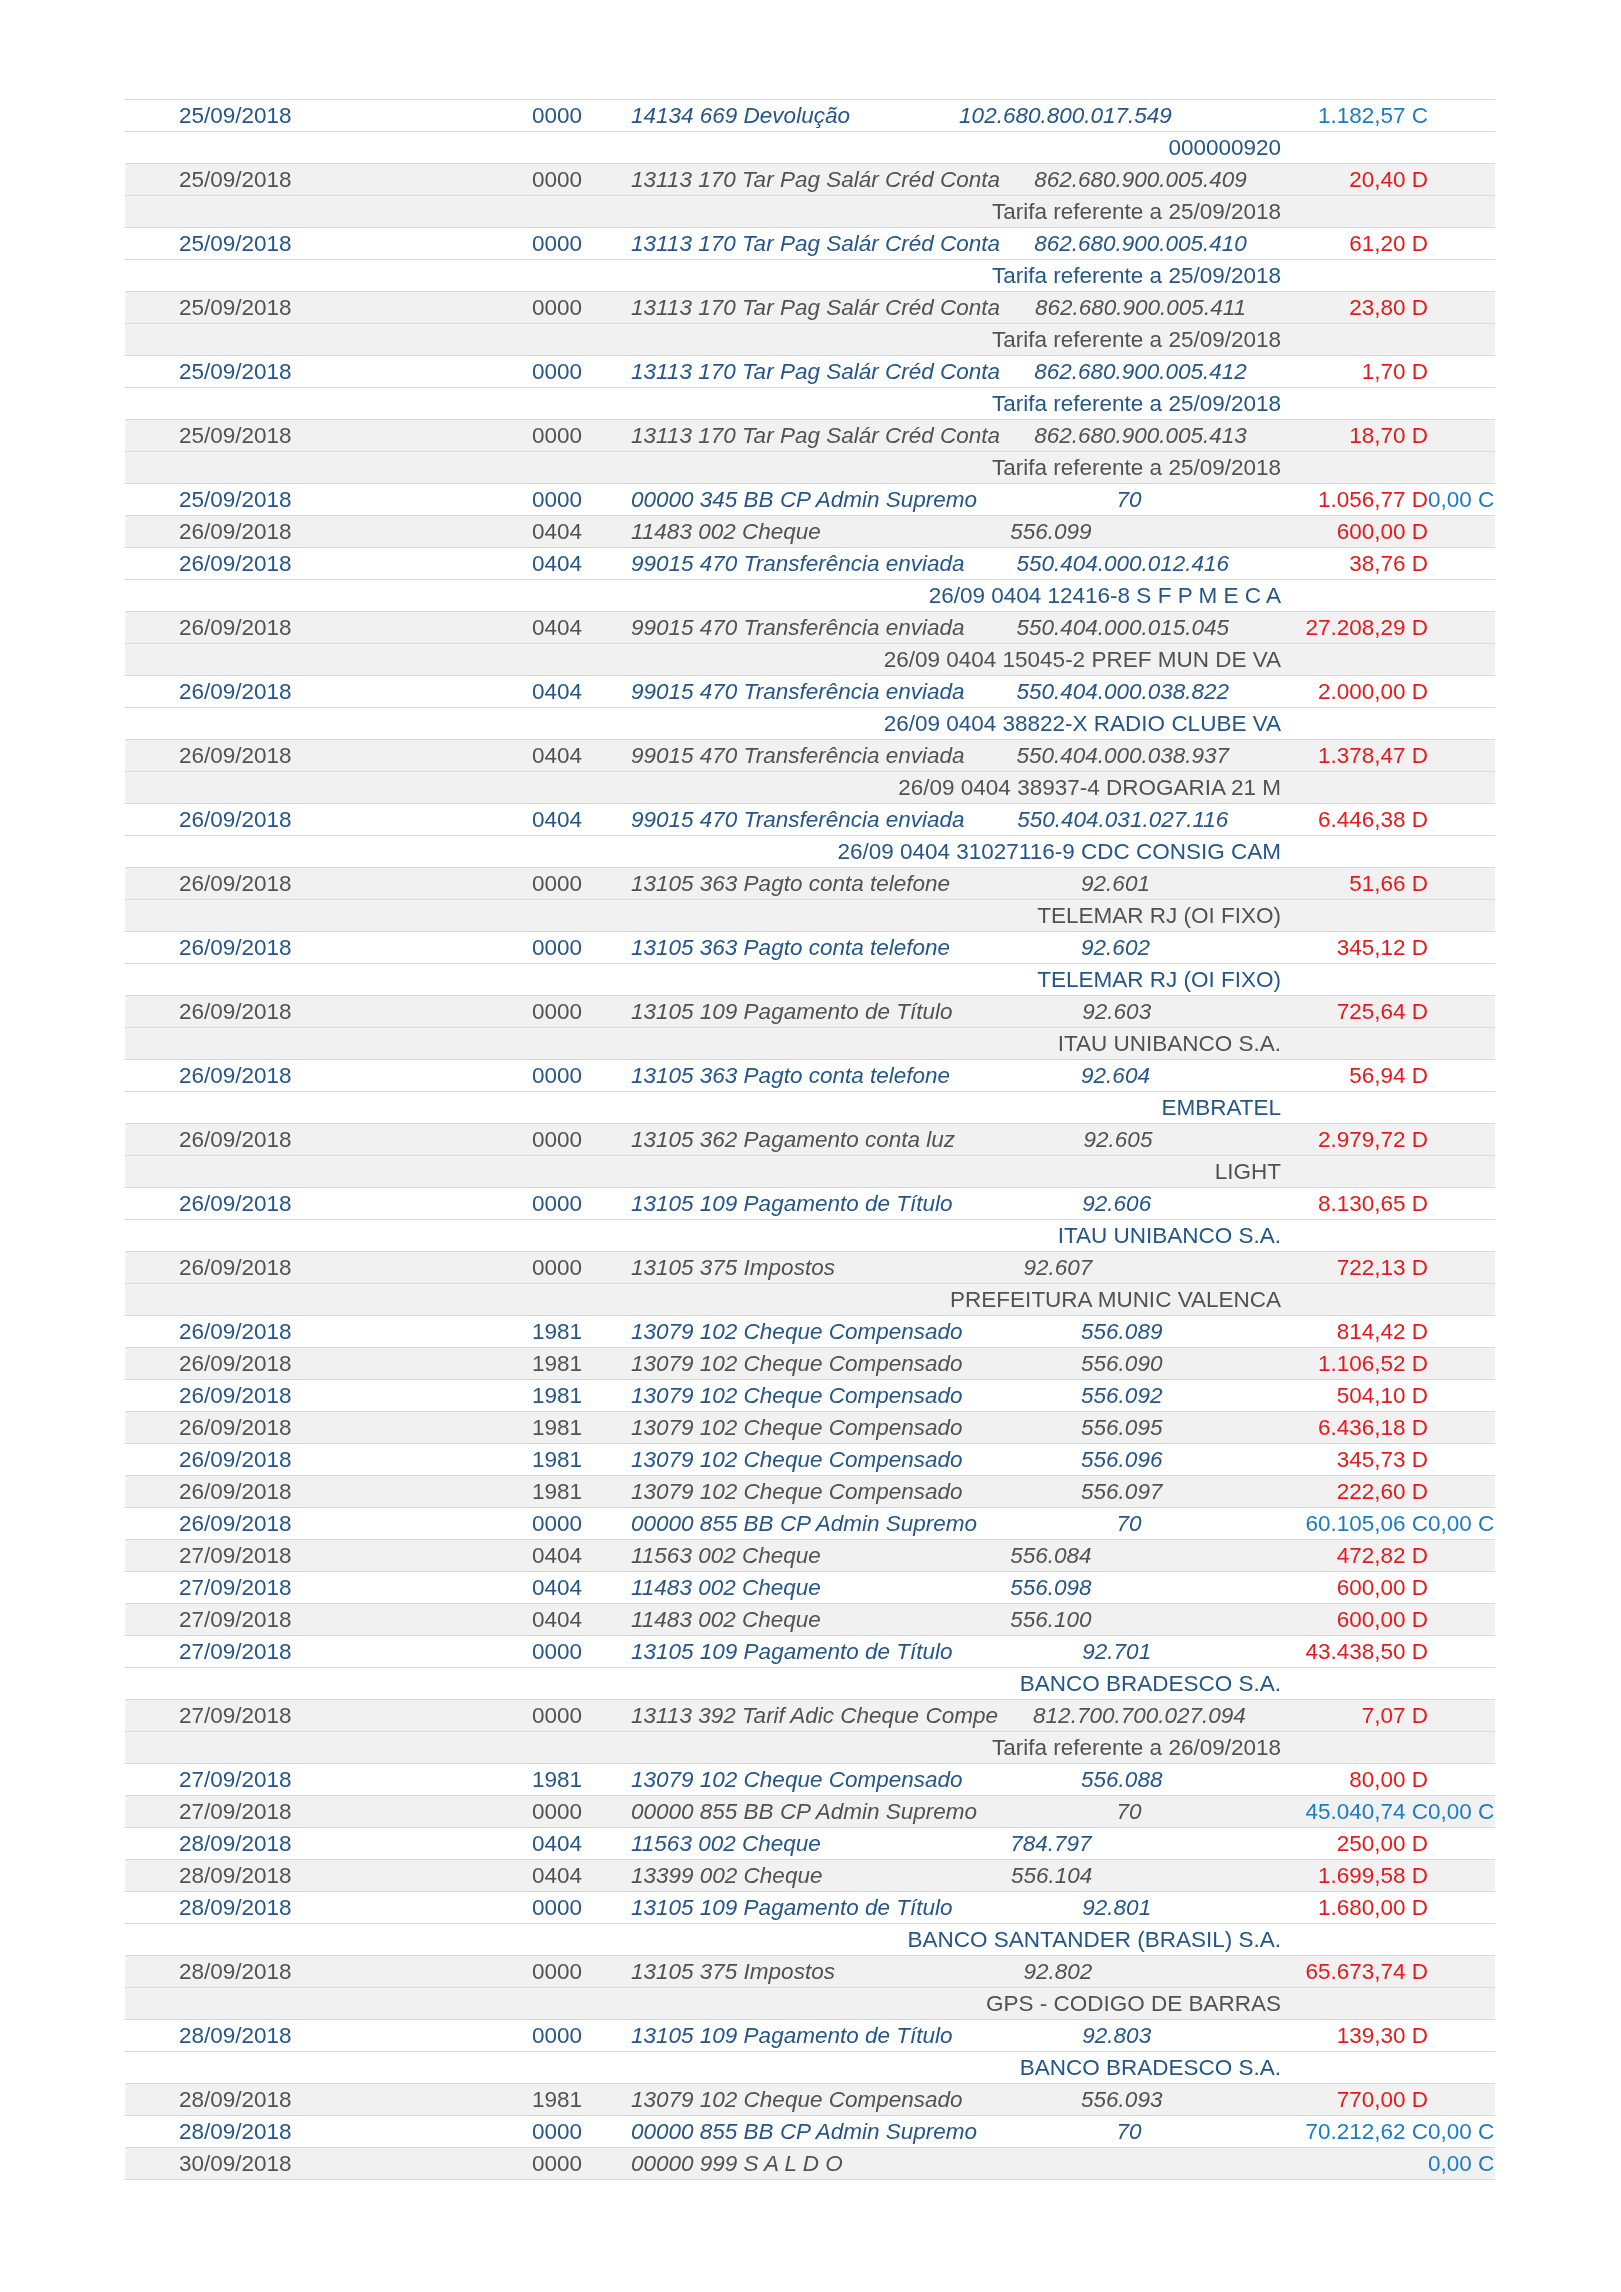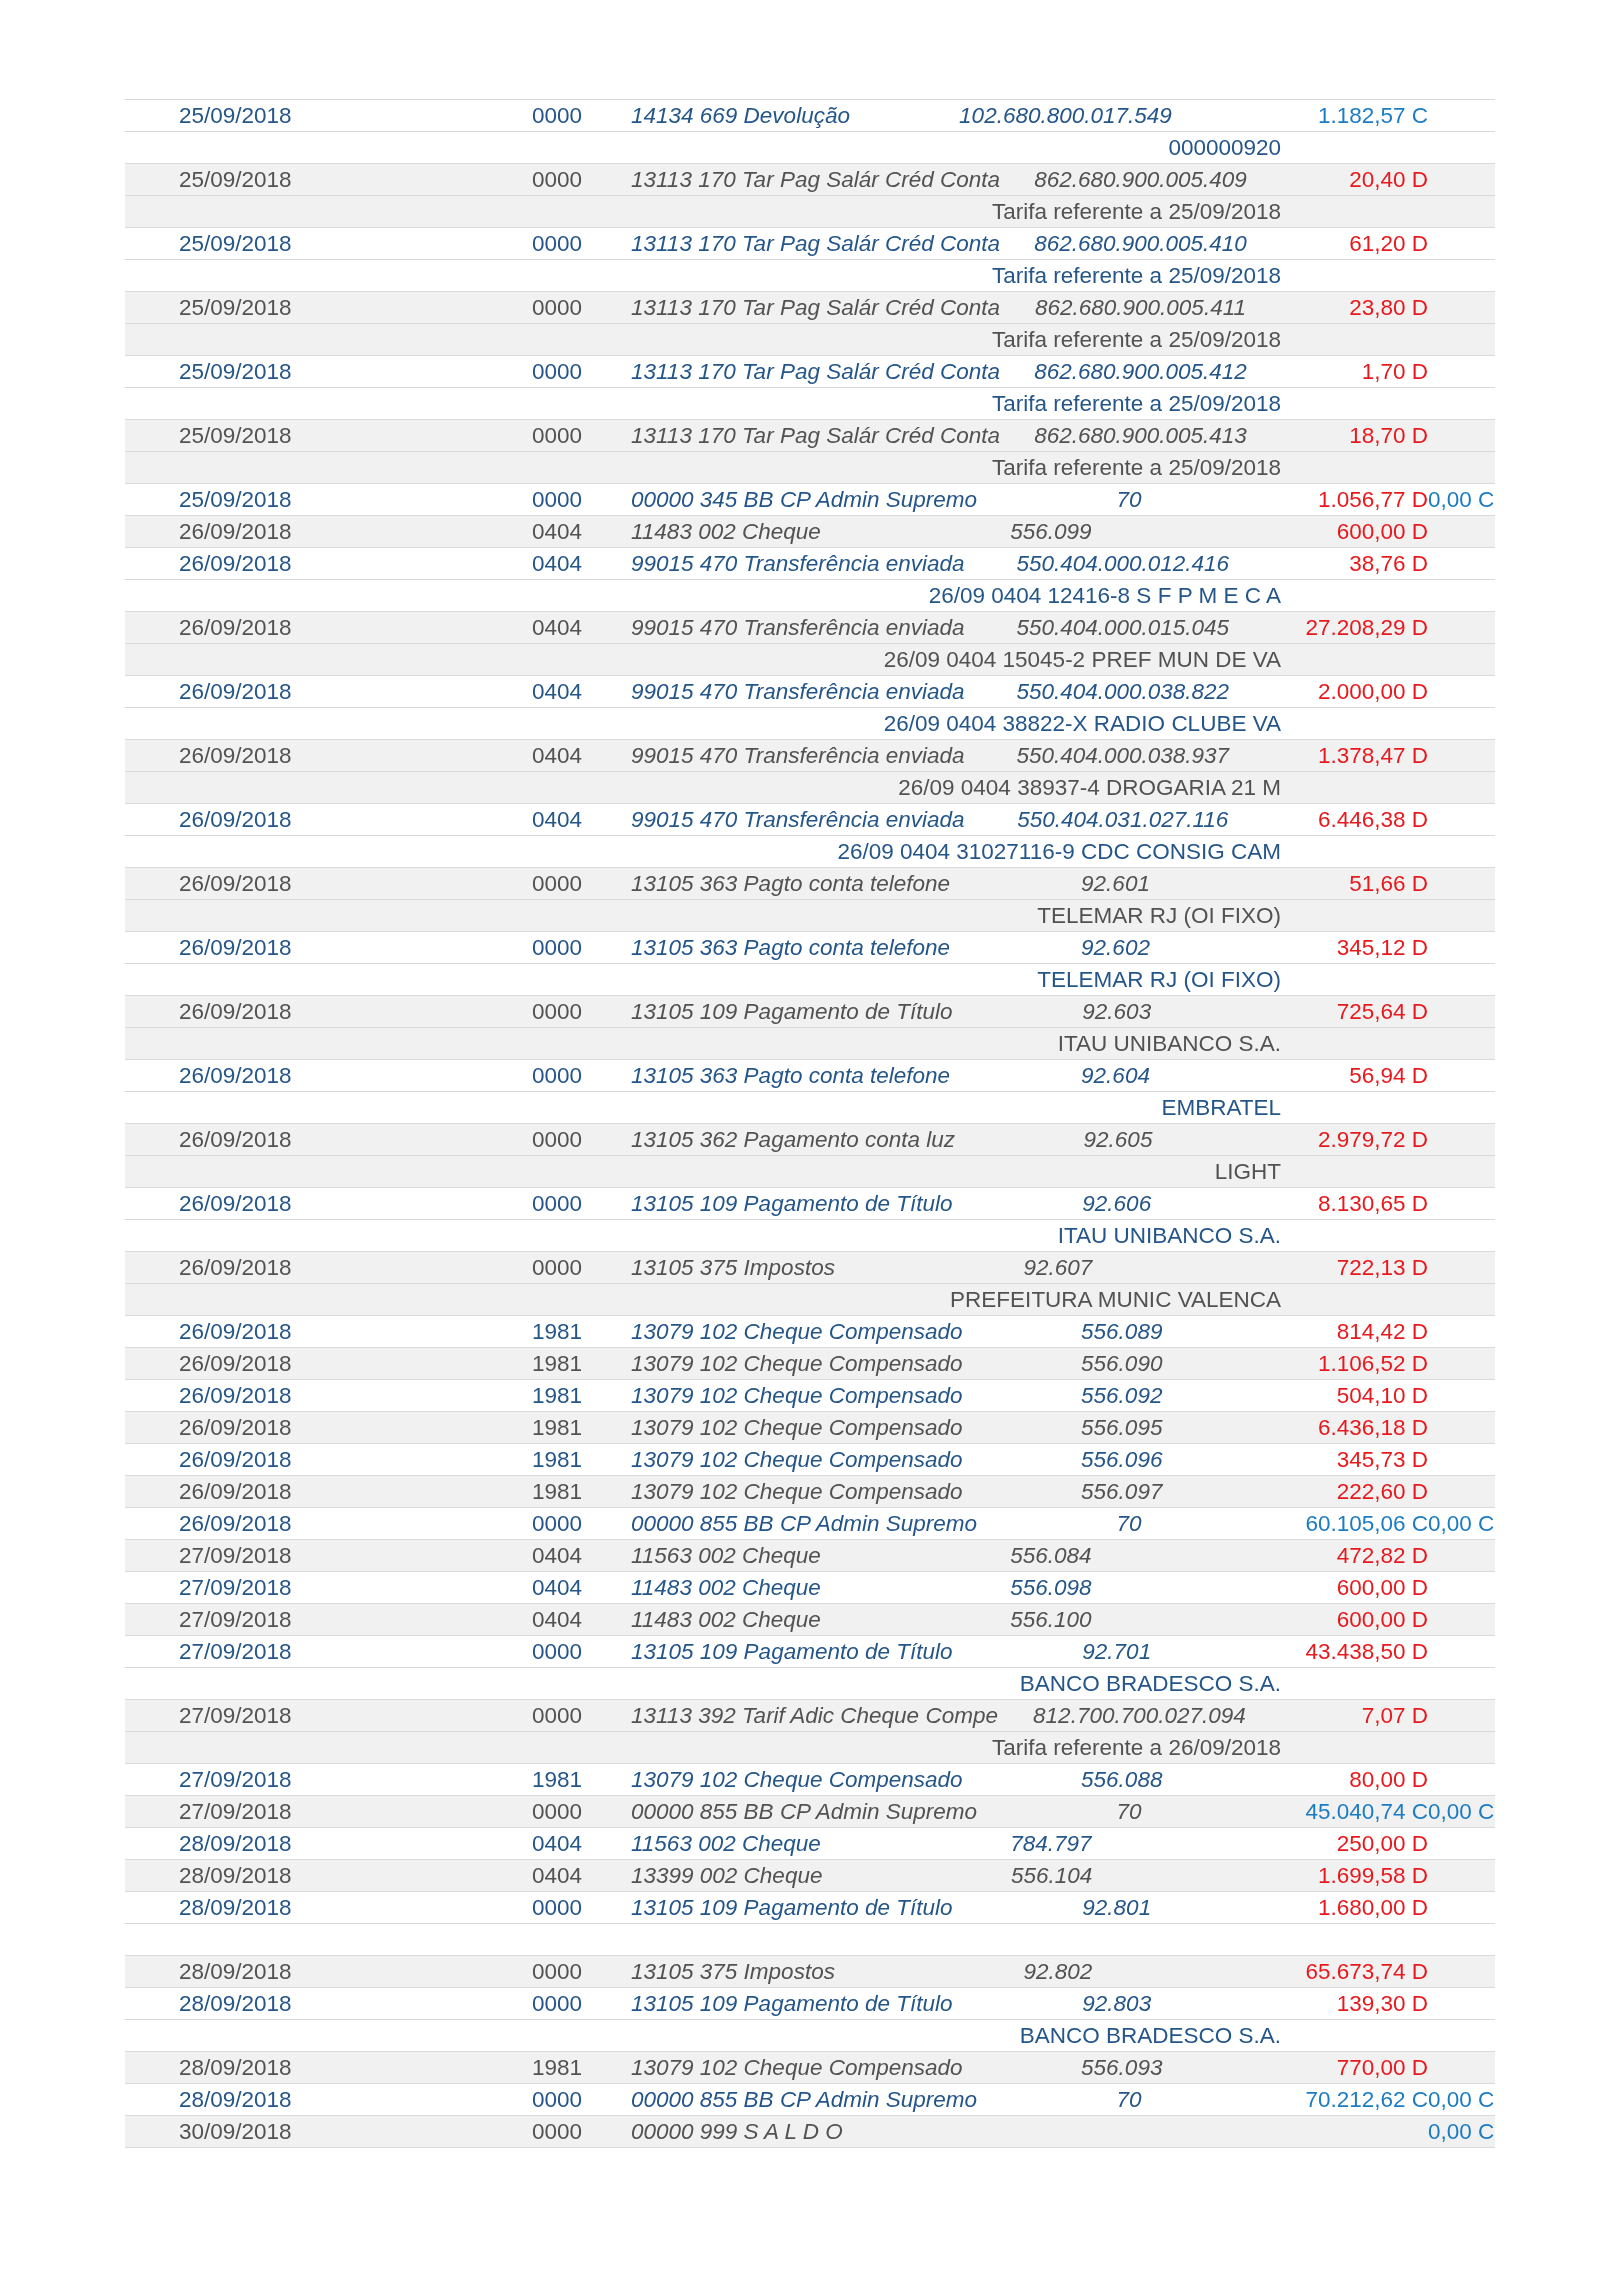--- a/index.html
+++ b/index.html
@@ -466,29 +466,37 @@
       <div class="c-date">28/09/2018</div>
       <div class="c-branch">0000</div>
       <div class="c-desc">13105 109 Pagamento de Título</div>
       <div class="c-doc">92.801</div>
       <div class="c-val deb">1.680,00 D</div>
       <div class="c-val2"></div>
     </div>
     <div class="line w">
       <div class="c-date"></div>
       <div class="c-branch"></div>
+      <div class="cont-cell">BANCO SANTANDER (BRASIL) S.A.</div>
       <div class="c-val"></div>
       <div class="c-val2"></div>
     </div>
     <div class="line g">
       <div class="c-date">28/09/2018</div>
       <div class="c-branch">0000</div>
       <div class="c-desc">13105 375 Impostos</div>
       <div class="c-doc">92.802</div>
       <div class="c-val deb">65.673,74 D</div>
+      <div class="c-val2"></div>
+    </div>
+    <div class="line g">
+      <div class="c-date"></div>
+      <div class="c-branch"></div>
+      <div class="cont-cell">GPS - CODIGO DE BARRAS</div>
+      <div class="c-val"></div>
       <div class="c-val2"></div>
     </div>
     <div class="line w">
       <div class="c-date">28/09/2018</div>
       <div class="c-branch">0000</div>
       <div class="c-desc">13105 109 Pagamento de Título</div>
       <div class="c-doc">92.803</div>
       <div class="c-val deb">139,30 D</div>
       <div class="c-val2"></div>
     </div>

